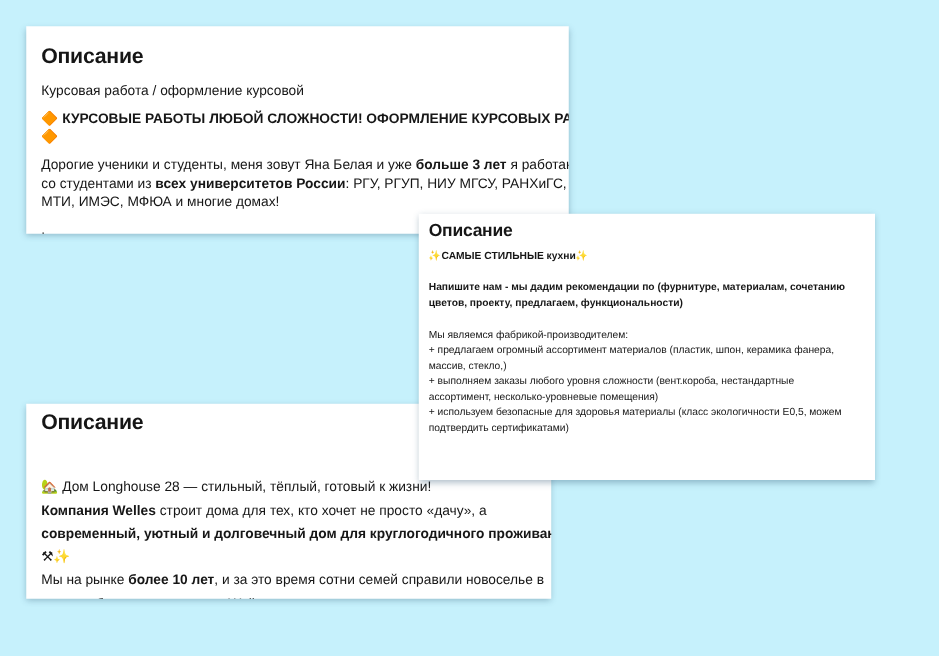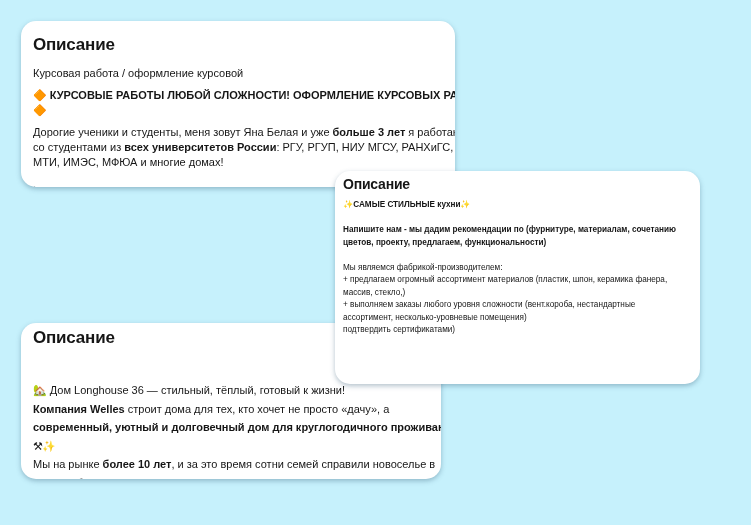--- a/index.html
+++ b/index.html
@@ -6,21 +6,21 @@
   body {
     width: 751px; height: 525px;
     background: #c6f1fc;
     position: relative; overflow: hidden;
     font-family: "Liberation Sans", sans-serif;
     color: #161616;
   }
   .card {
     position: absolute;
     background: #ffffff;
-    border-radius: 15px;
+    border-radius: 0;
     box-shadow: 0 2px 5px rgba(40, 80, 110, 0.35);
     box-sizing: border-box;
     overflow: hidden;
   }
   .title { font-weight: bold; margin: 0; letter-spacing: -0.2px; }
   .line { margin: 0; white-space: nowrap; }
   b { font-weight: bold; }
 
   
   #card1 { left: 21px; top: 21px; width: 434px; height: 166px; padding: 13px 12px 0 12px; }
@@ -69,24 +69,25 @@
   <p class="line t"><span class="spark">✨</span><b>САМЫЕ СТИЛЬНЫЕ кухни</b><span class="spark">✨</span></p>
   <div class="gap"></div>
   <p class="line t"><b>Напишите нам - мы дадим рекомендации по (фурнитуре, материалам, сочетанию</b></p>
   <p class="line t"><b>цветов, проекту, предлагаем, функциональности)</b></p>
   <div class="gap"></div>
   <p class="line t">Мы являемся фабрикой-производителем:</p>
   <p class="line t"><span>+</span><span> предлагаем огромный ассортимент материалов (пластик, шпон, керамика фанера,</span></p>
   <p class="line t">массив, стекло,)</p>
   <p class="line t"><span>+</span><span> выполняем заказы любого уровня сложности (вент.короба, нестандартные</span></p>
   <p class="line t">ассортимент, несколько-уровневые помещения)</p>
+  <p class="line t"><span>+</span><span> используем безопасные для здоровья материалы (класс экологичности Е0,5, можем</span></p>
   <p class="line t">подтвердить сертификатами)</p>
 </div>
 
 <div class="card" id="card3">
   <h2 class="title">Описание</h2>
-  <p class="line t"><span>🏡</span><span> Дом Longhouse 36 — стильный, тёплый, готовый к жизни!</span></p>
+  <p class="line t"><span>🏡</span><span> Дом Longhouse 28 — стильный, тёплый, готовый к жизни!</span></p>
   <p class="line t"><b>Компания Welles</b><span> строит дома для тех, кто хочет не просто «дачу», а</span></p>
   <p class="line t"><b>современный, уютный и долговечный дом для круглогодичного проживания</b></p>
   <p class="line t">⚒✨</p>
   <p class="line t"><span>Мы на рынке </span><b>более 10 лет</b><span>, и за это время сотни семей справили новоселье в</span></p>
   <p class="line t">своих собственных домах от Welles.</p>
 </div>
 
 </body></html>

